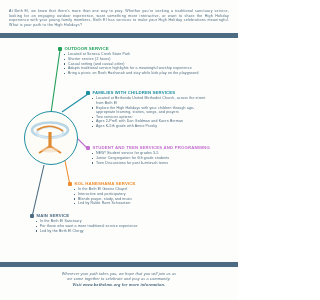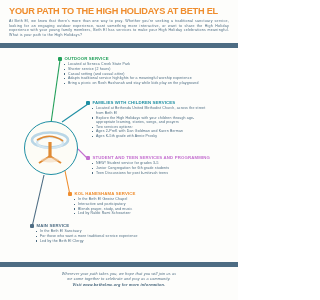--- a/index.html
+++ b/index.html
@@ -174,21 +174,20 @@
     font-style: italic;
     letter-spacing: 0.2px;
   }
 </style>
 </head>
 <body>
 
 <div class="page">
 
   <div class="header">
-    <div class="title">YOUR PATH TO THE HIGH HOLIDAYS AT BETH EL</div>
     <div class="intro">At Beth El, we know that there's more than one way to pray. Whether you're seeking a traditional sanctuary service, looking for an engaging outdoor experience, want something more interactive, or want to share the High Holiday experience with your young family members, Beth El has services to make your High Holiday celebrations meaningful. What is your path to the High Holidays?</div>
   </div>
   <div class="bar bar-top"></div>
 
   <div class="diagram">
 
     <svg class="lines" viewBox="0 0 238 205">
 
       <line x1="51" y1="75" x2="60" y2="12" stroke="#22a05a" stroke-width="1.1"></line>
 

